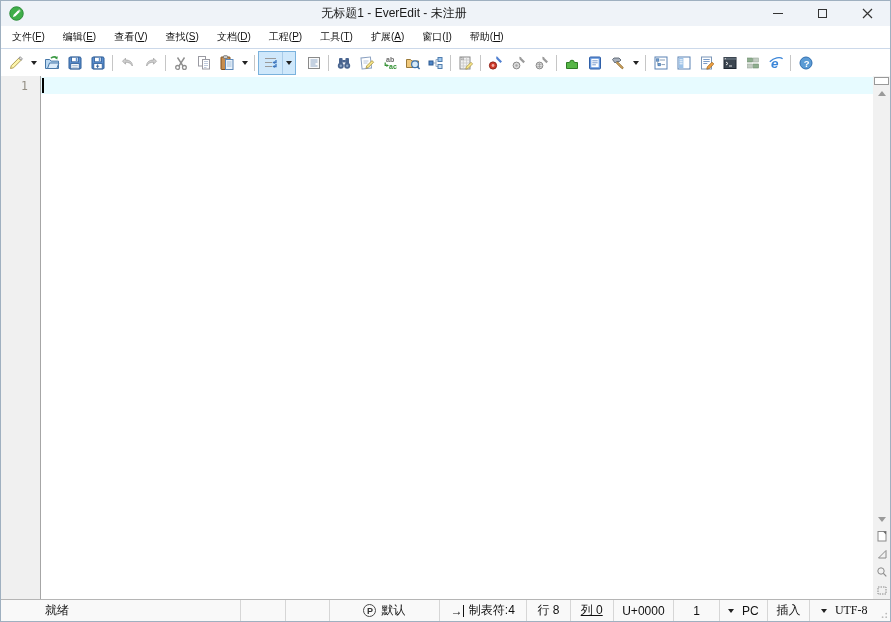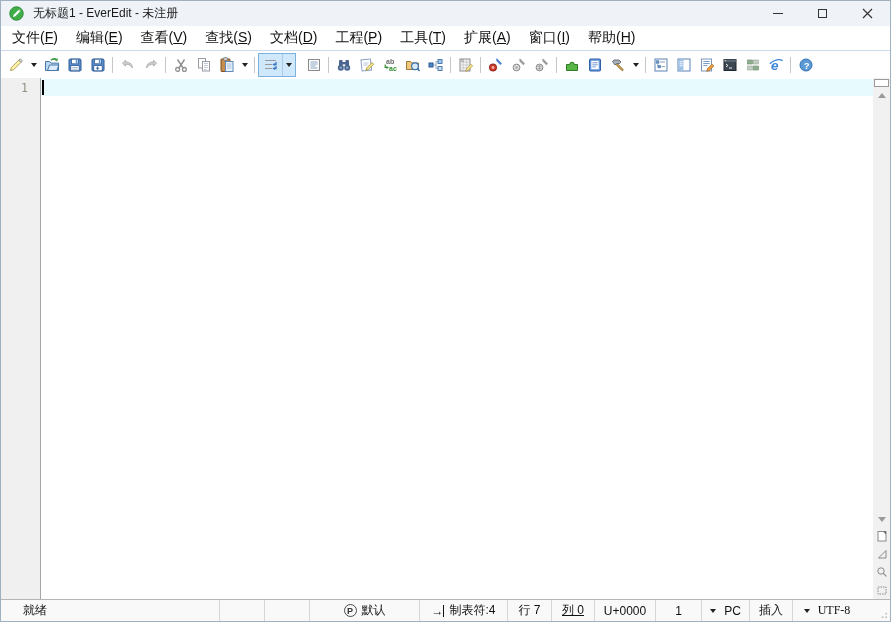--- a/index.html
+++ b/index.html
@@ -1,29 +1,29 @@
 <!DOCTYPE html>
 <html><head>
 <meta charset="utf-8">
 <style>
   * { box-sizing: border-box; margin: 0; padding: 0; }
   html,body { width: 891px; height: 622px; }
   body { font-family: "Liberation Sans", sans-serif; overflow: hidden; background: #fff; }
   .window { width: 891px; height: 622px; display: flex; flex-direction: column; border: 1px solid #9fb0c0; }
 
   
-  .titlebar { flex: 0 0 25px; background: #eff3f8; display: flex; align-items: center; }
+  .titlebar { flex: 0 0 25px; background: #eff3f8; display: flex; align-items: center; text-align: center; }
   .app-icon { width: 15px; height: 15px; margin-left: 8px; flex: 0 0 15px; }
   .title-text { font-size: 12px; color: #1a1a1a; margin-left: 9px; flex: 1; white-space: nowrap; }
   .win-btn { width: 45px; height: 25px; display: flex; align-items: center; justify-content: center; }
   .glyph-min { width: 10px; height: 1px; background: #333; }
   .glyph-max { width: 9px; height: 9px; border: 1px solid #333; }
 
   
-  .menubar { flex: 0 0 23px; background: #fff; display: flex; align-items: center; font-size: 14px; color: #111; padding-left: 2px; border-bottom: 1px solid #ccd9ea; }
+  .menubar { flex: 0 0 23px; background: #fff; display: flex; align-items: center; font-size: 10px; color: #111; padding-left: 2px; border-bottom: 1px solid #ccd9ea; }
   .menu-item { padding: 3px 9px; white-space: nowrap; cursor: default; }
   .menu-item u { text-decoration: underline; }
 
   
   .toolbar { flex: 0 0 27px; background: #fff; display: flex; align-items: center; padding-left: 3px; }
   .tb-btn { width: 23px; height: 22px; display: flex; align-items: center; justify-content: center; flex: 0 0 23px; }
   .tb-dd { width: 13px; height: 22px; display: flex; align-items: center; justify-content: center; flex: 0 0 13px; }
   .dd-tri { width: 0; height: 0; border-left: 3.5px solid transparent; border-right: 3.5px solid transparent; border-top: 4px solid #222; }
   .tb-sep { width: 1px; height: 16px; background: #c6c6c6; margin: 0 3px; flex: 0 0 1px; }
   .tb-active { display: flex; align-items: center; background: #cfe8fb; border: 1px solid #7ab2dd; height: 24px; }
@@ -42,21 +42,21 @@
   .scroll-splitter { width: 15px; height: 8px; background: #fff; border: 1px solid #999; margin-top: 1px; }
   .scroll-btn { width: 17px; height: 16px; display: flex; align-items: center; justify-content: center; }
   .tri-up { width: 0; height: 0; border-left: 4px solid transparent; border-right: 4px solid transparent; border-bottom: 5px solid #9a9a9a; }
   .tri-down { width: 0; height: 0; border-left: 4px solid transparent; border-right: 4px solid transparent; border-top: 5px solid #9a9a9a; }
   .scroll-track { flex: 1; width: 17px; }
   .edge-btn { width: 17px; height: 18px; display: flex; align-items: center; justify-content: center; }
 
   
   .statusbar { flex: 0 0 22px; background: #f9f9f9; border-top: 1px solid #b5b5b5; display: flex; align-items: stretch; font-size: 12px; color: #111; }
   .sb-seg { display: flex; align-items: center; justify-content: center; border-left: 1px solid #d6d6d6; white-space: nowrap; }
-  .sb-seg.first { border-left: none; justify-content: flex-start; padding-left: 22px; }
+  .sb-seg.first { border-left: none; justify-content: flex-start; padding-left: 22px; margin-left: 22px; }
   .w-ready { width: 218px; } .w-e1 { width: 45px; } .w-e2 { width: 45px; }
   .w-scheme { width: 110px; } .w-tab { width: 88px; } .w-line { width: 44px; }
   .w-col { width: 43px; text-decoration: underline; } .w-uni { width: 61px; align-items: center; } .w-count { width: 46px; }
   .w-eol { width: 48px; } .w-ins { width: 43px; align-items: center; } .w-enc { width: 69px; font-family: Liberation Serif, serif; }
   .w-grip { flex: 1; border-left: none; justify-content: flex-end; align-items: flex-end; padding: 0 2px 2px 0; }
   .sb-p { width: 13px; height: 13px; border: 1px solid #4a4a4a; border-radius: 50%; font-size: 9px; font-weight: bold; display: flex; align-items: center; justify-content: center; margin-right: 5px; color: #333; flex: 0 0 13px; }
   .sb-tabicon { margin-right: 5px; border-right: 1.5px solid #111; line-height: 1; font-size: 12px; }
   .sb-dd { width: 0; height: 0; border-left: 3.5px solid transparent; border-right: 3.5px solid transparent; border-top: 4px solid #222; margin-right: 8px; }
 </style>
 </head>
@@ -399,21 +399,21 @@
     <div class="sb-seg w-e2"></div>
     <div class="sb-seg w-scheme">
       <span class="sb-p">P</span>
       <span>默认</span>
     </div>
     <div class="sb-seg w-tab">
       <span class="sb-tabicon">→</span>
       <span>制表符:4</span>
     </div>
     <div class="sb-seg w-line">
-        <span>行 7</span>
+        <span>行 8</span>
       </div>
     <div class="sb-seg w-col">
         <span>列 0</span>
       </div>
     <div class="sb-seg w-uni">
         <span>U+0000</span>
       </div>
     <div class="sb-seg w-count">
         <span>1</span>
       </div>

